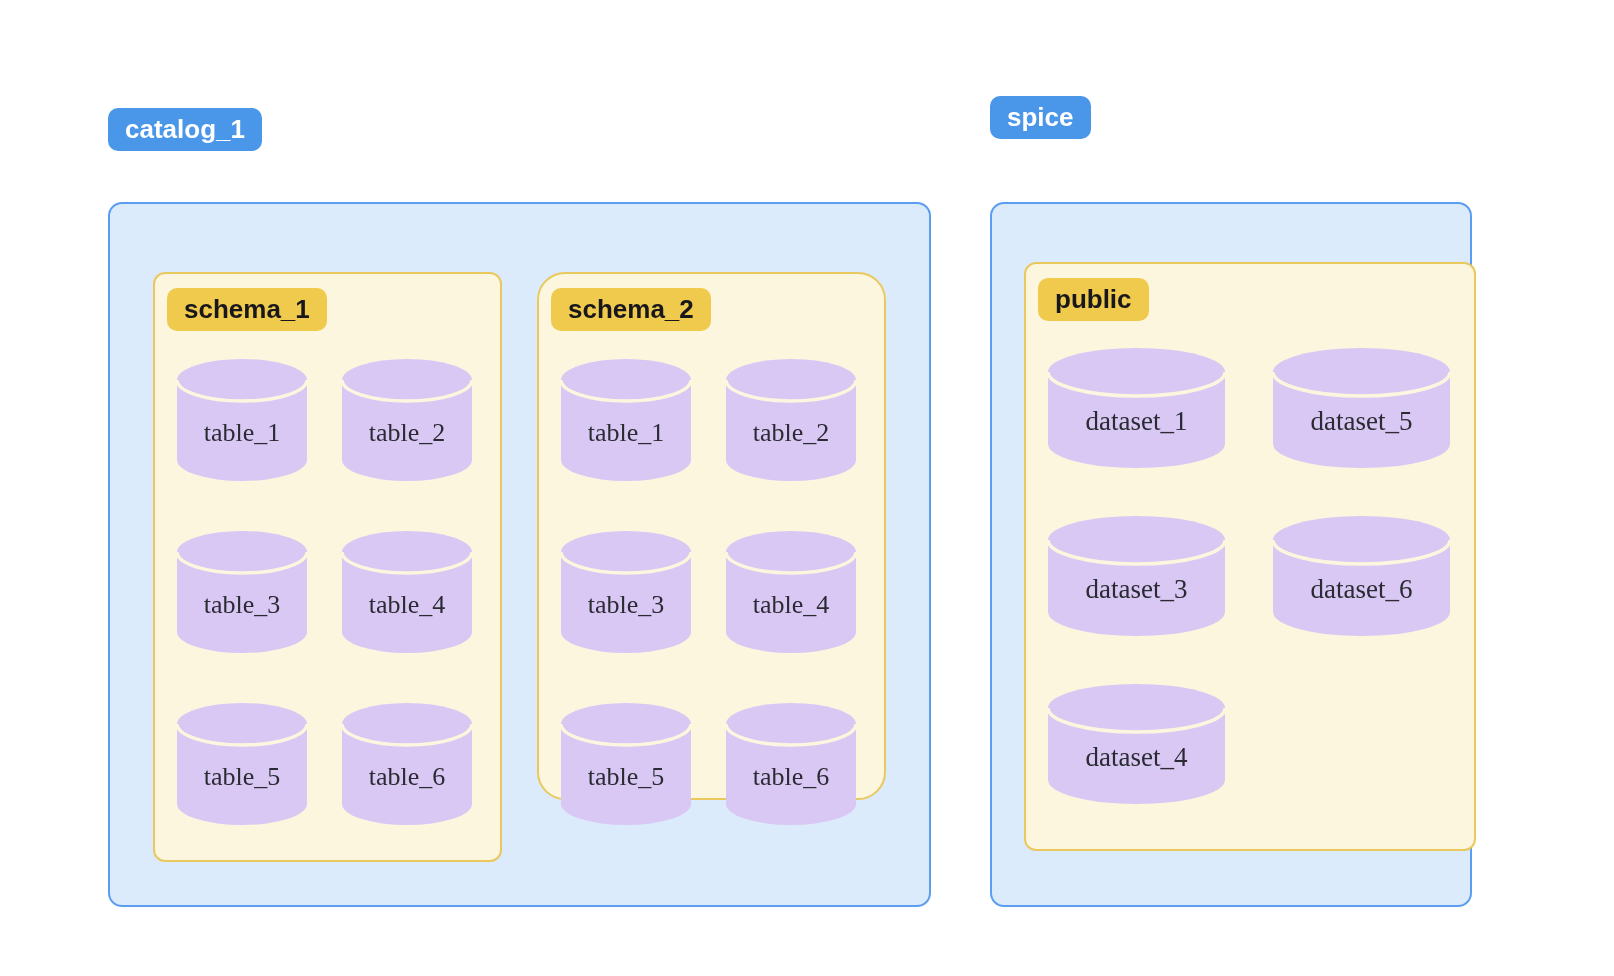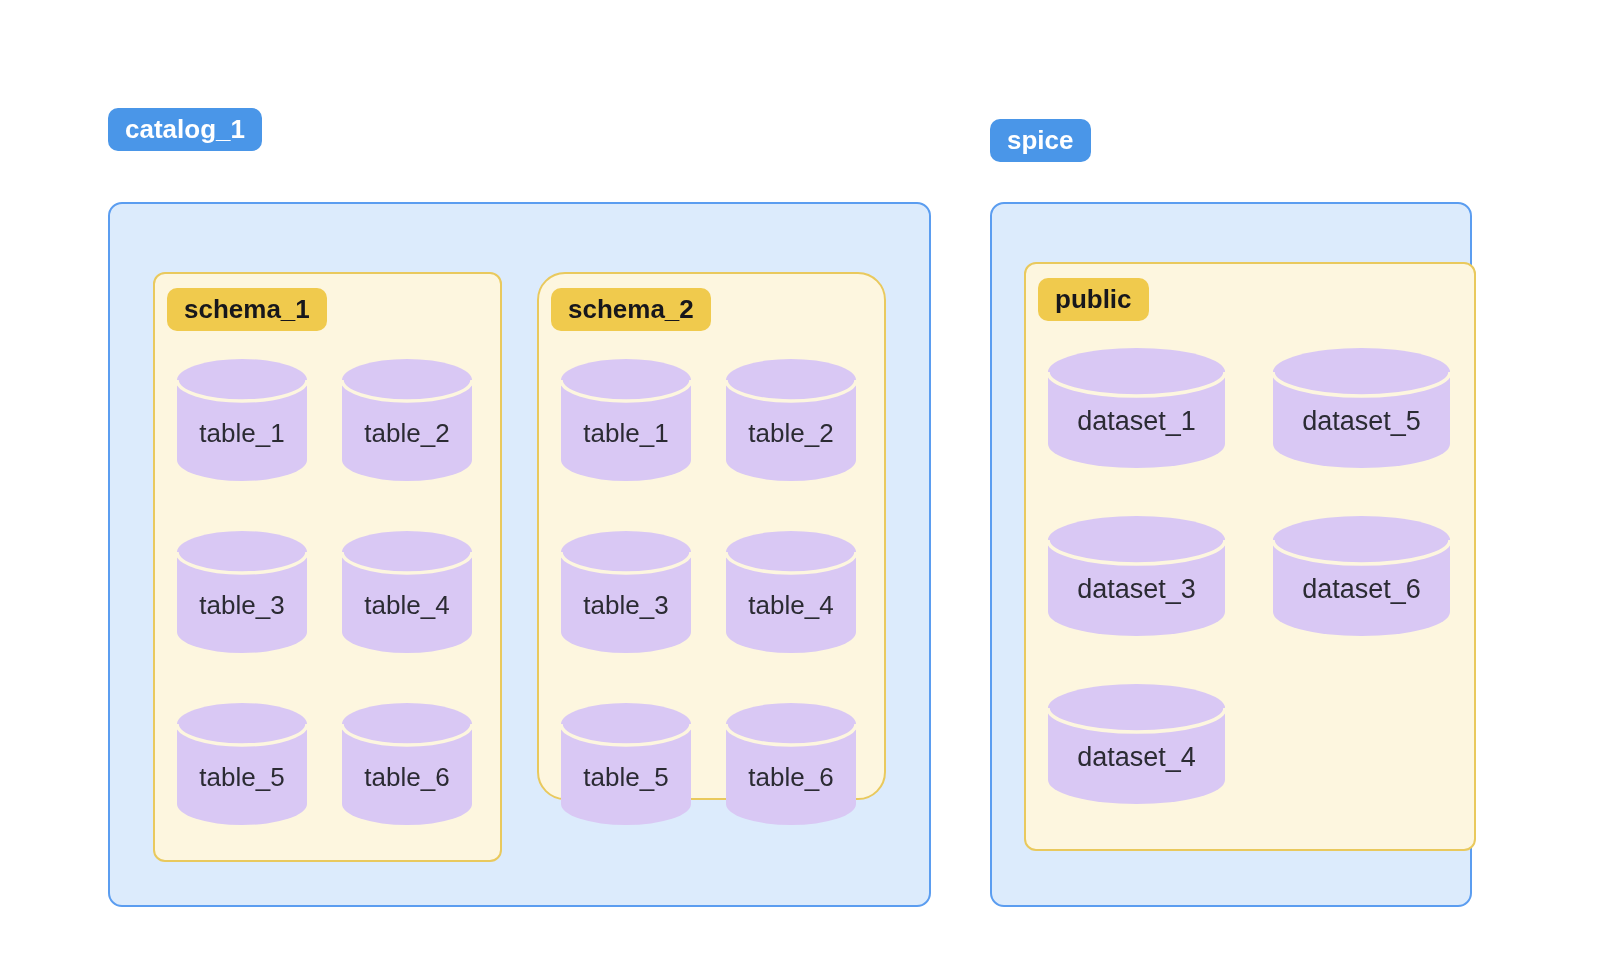--- a/index.html
+++ b/index.html
@@ -38,21 +38,21 @@
     height:705px;
     background:var(--container_fill,#dcebfc);
     border:2px solid var(--container_border,#5b9df0);
     border-radius:14px;
     box-sizing:border-box;
     margin-top:39px;
   }
   #catalog-box{left:108px;width:823px;}
   #spice-box{left:990px;width:482px;}
   #catalog-badge{left:108px;top:108px;}
-  #spice-badge{left:990px;top:119px;}
+  #spice-badge{left:990px;top:96px;}
   .group-box{
     position:absolute;
     background:var(--group_fill,#fdf6df);
     border:2px solid var(--group_border,#e9c95d);
     border-radius:12px;
     box-sizing:border-box;
   }
   #schema1-box{left:43px;top:68px;width:349px;height:590px;}
   #schema2-box{left:427px;top:68px;width:349px;height:528px;border-radius:28px;}
   #public-box{left:32px;top:58px;width:452px;height:589px;}
@@ -69,21 +69,21 @@
   }
   .dataset-grid{
     left:22px;top:84px;
     grid-template-rows:repeat(3,120px);
     grid-template-columns:177px 177px;
     grid-auto-flow:column;
     column-gap:37px;
     row-gap:53px;
     gap:48px;
   }
-  .cylinder{position:relative;width:130px;height:122px;}
+  .cylinder{position:relative;width:130px;height:122px;font-family:Liberation Serif, serif;}
   .cylinder.dataset{width:177px;height:120px;}
   .cylinder svg{position:absolute;left:0;top:0;width:100%;height:100%;display:block;}
   .cyl-body{fill:var(--cylinder_fill,#d9c8f4);}
   .cyl-arc{fill:none;stroke:var(--cylinder_divider,#fdf6df);stroke-width:3.5;}
   .cyl-label{
     position:absolute;left:0;right:0;top:61%;
     transform:translateY(-50%);
     text-align:center;
     font-size:26px;
     color:var(--cylinder_text,#2b2b33);

